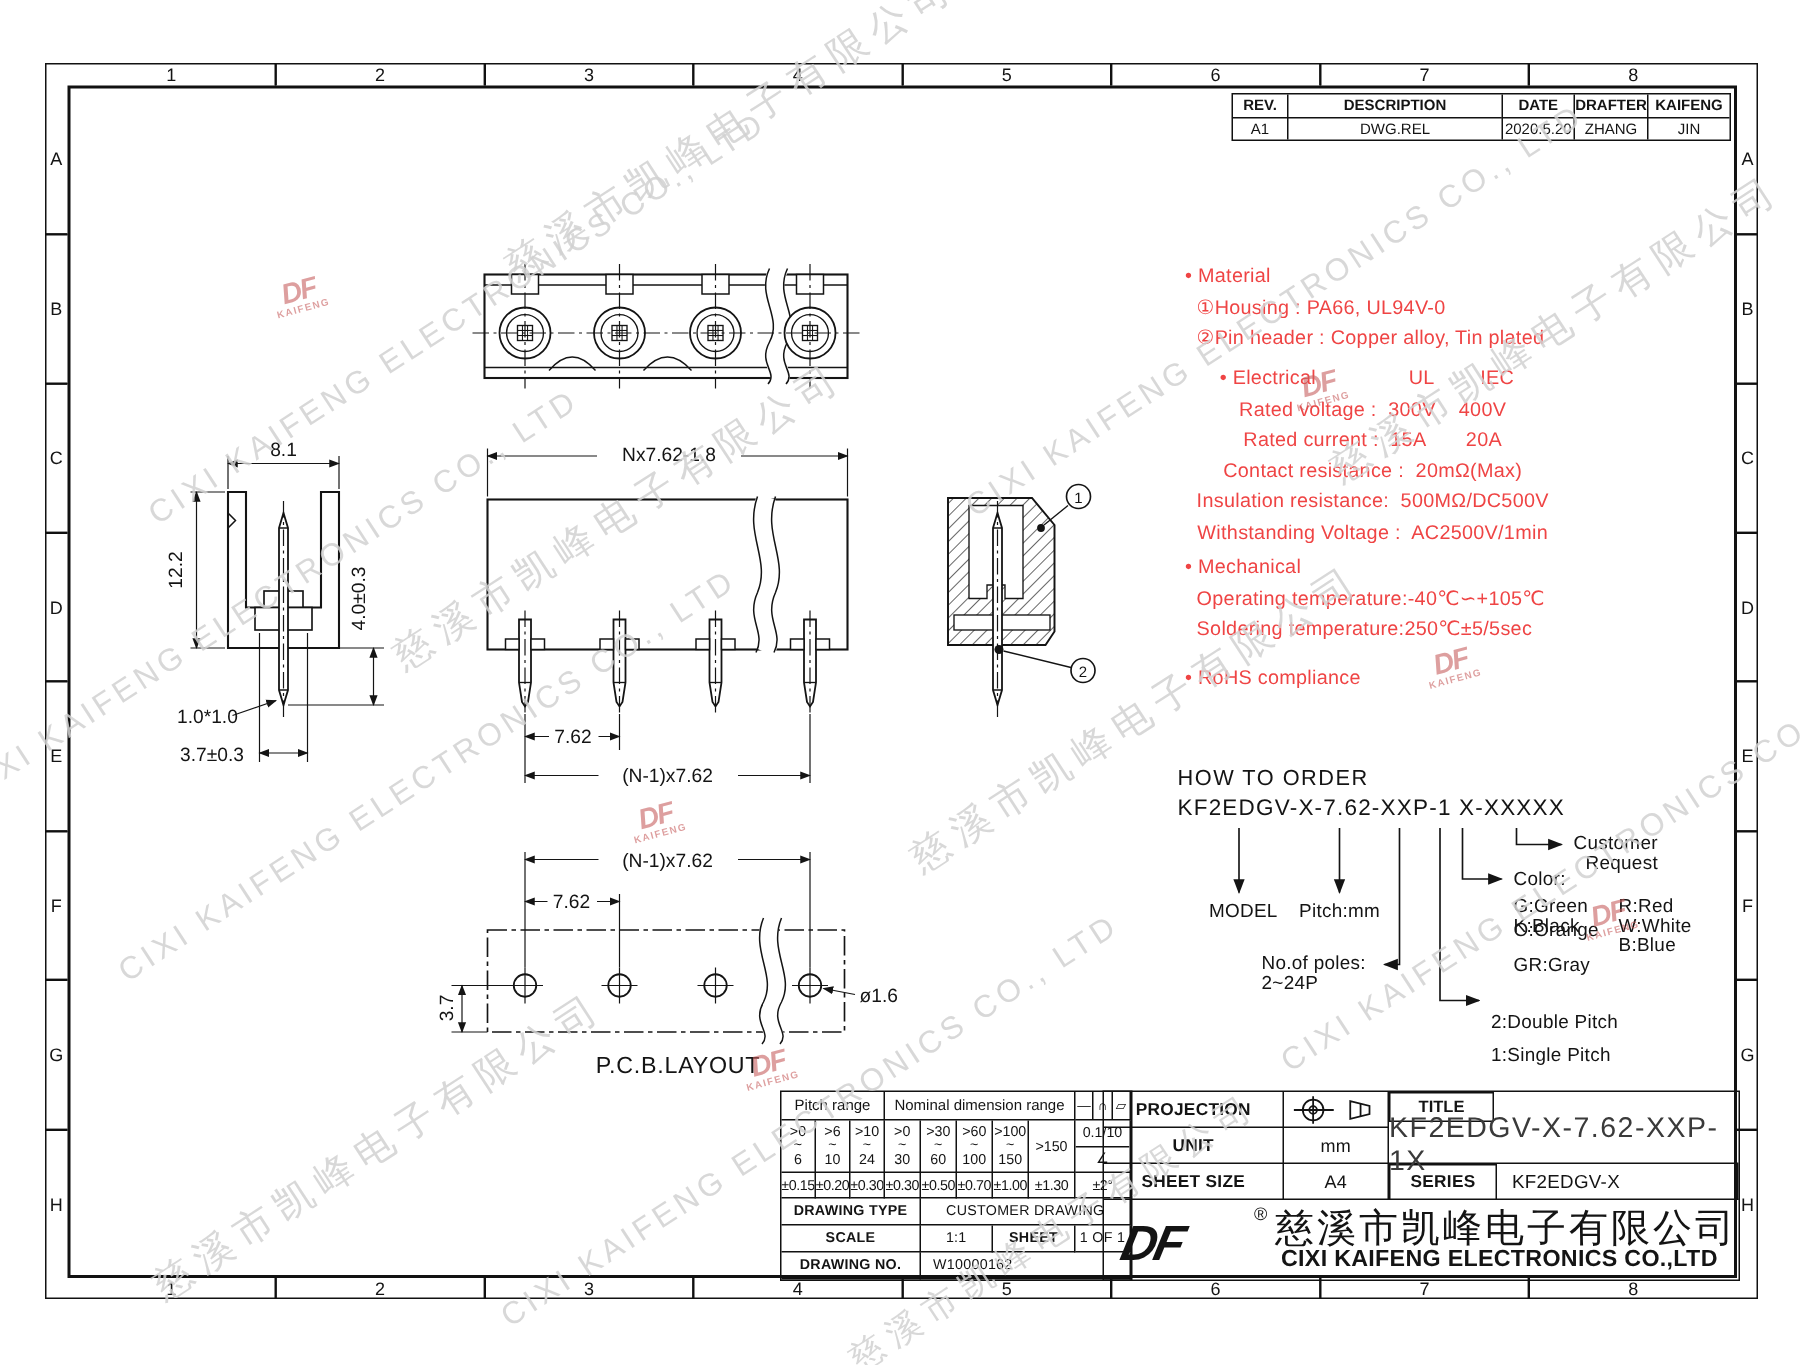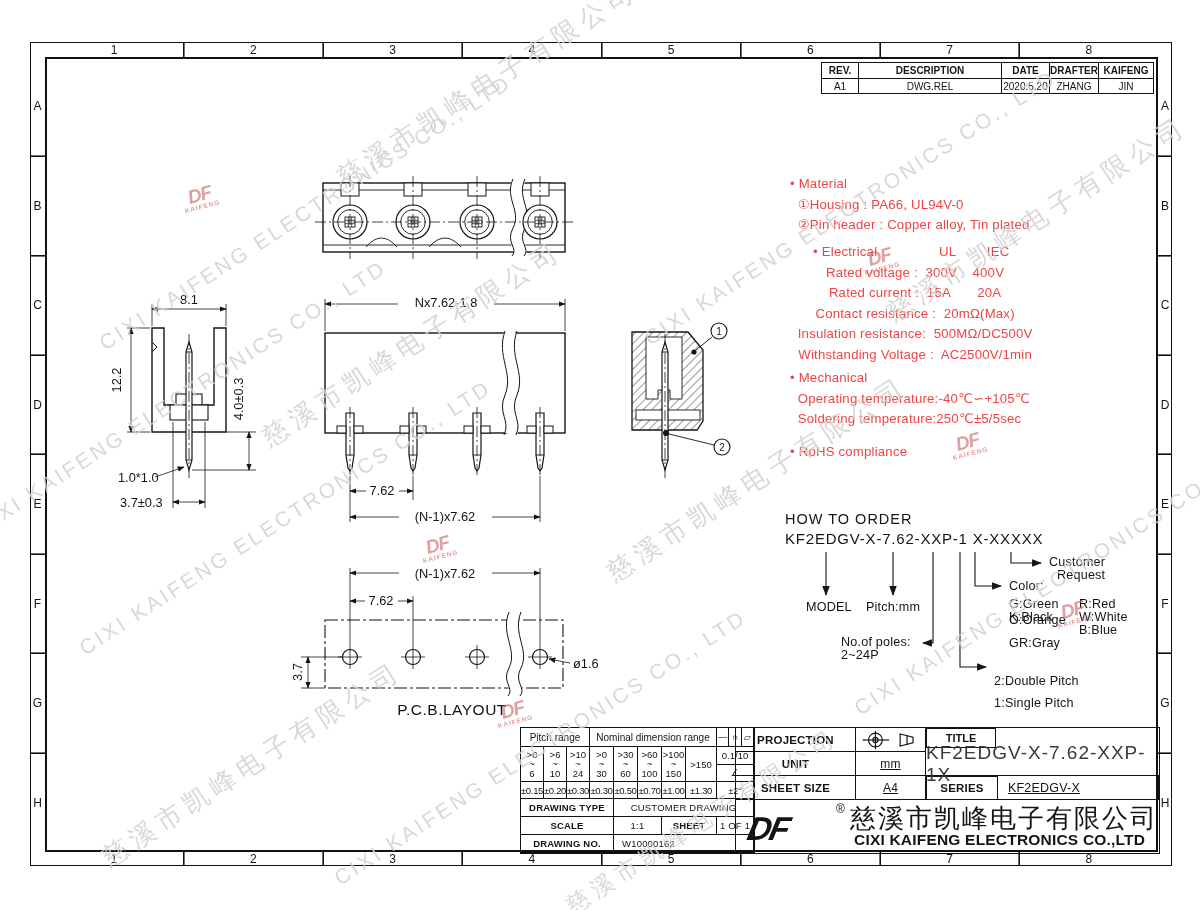--- a/index.html
+++ b/index.html
@@ -37,21 +37,21 @@
   .val{font-weight:400;}
   .symcell{padding:0;}
   .symcell .s{flex:1;display:flex;align-items:center;justify-content:center;font-size:9px;height:100%;}
   .symcell .s.mid{border-left:1.1px solid #111;border-right:1.1px solid #111;}
   .splitcell{flex-direction:column;padding:0;}
   .splitcell .half{flex:1;width:100%;display:flex;align-items:center;justify-content:center;font-size:9.5px;}
   .splitcell .half.top{border-bottom:1.1px solid #111;}
   
   .tb-table{position:absolute;left:735px;top:727px;display:grid;grid-template-columns:120px 70px 72px 161px;grid-template-rows:24px 24px 24px 53px;border:1.6px solid #111;background:transparent;}
   .tb-table .tbc{border-right:1.2px solid #111;border-bottom:1.2px solid #111;display:flex;align-items:center;justify-content:center;font-size:11.5px;font-weight:700;letter-spacing:.2px;box-sizing:border-box;}
-  .tb-table .tbv{font-weight:400;font-size:12px;text-decoration:underline;}
+  .tb-table .tbv{font-weight:400;font-size:12px;}
   .titlecell{position:relative;border-bottom:1.2px solid #111;box-sizing:border-box;}
   .title-label{position:absolute;left:0;top:0;width:70px;height:20px;border:1.4px solid #111;box-sizing:border-box;display:flex;align-items:center;justify-content:center;font-size:11px;font-weight:700;background:transparent;}
   .title-text{position:absolute;left:0;top:14px;width:100%;height:44px;display:flex;align-items:center;justify-content:center;font-size:19px;letter-spacing:1px;color:#3a3a3a;}
   .seriescell{border:1.4px solid #111;box-sizing:border-box;}
   .companycell{position:relative;}
   .logo-df{position:absolute;left:12px;top:10px;font-size:33px;font-style:italic;font-weight:800;transform:skewX(-12deg);letter-spacing:-2px;}
   .logo-reg{position:absolute;left:100px;top:2px;font-size:12px;}
   .name-cn{position:absolute;left:114px;top:1px;font-size:26px;letter-spacing:2px;font-weight:500;white-space:nowrap;}
   .name-en{position:absolute;left:118px;top:31px;font-size:15.5px;font-weight:700;letter-spacing:.2px;white-space:nowrap;}
   

